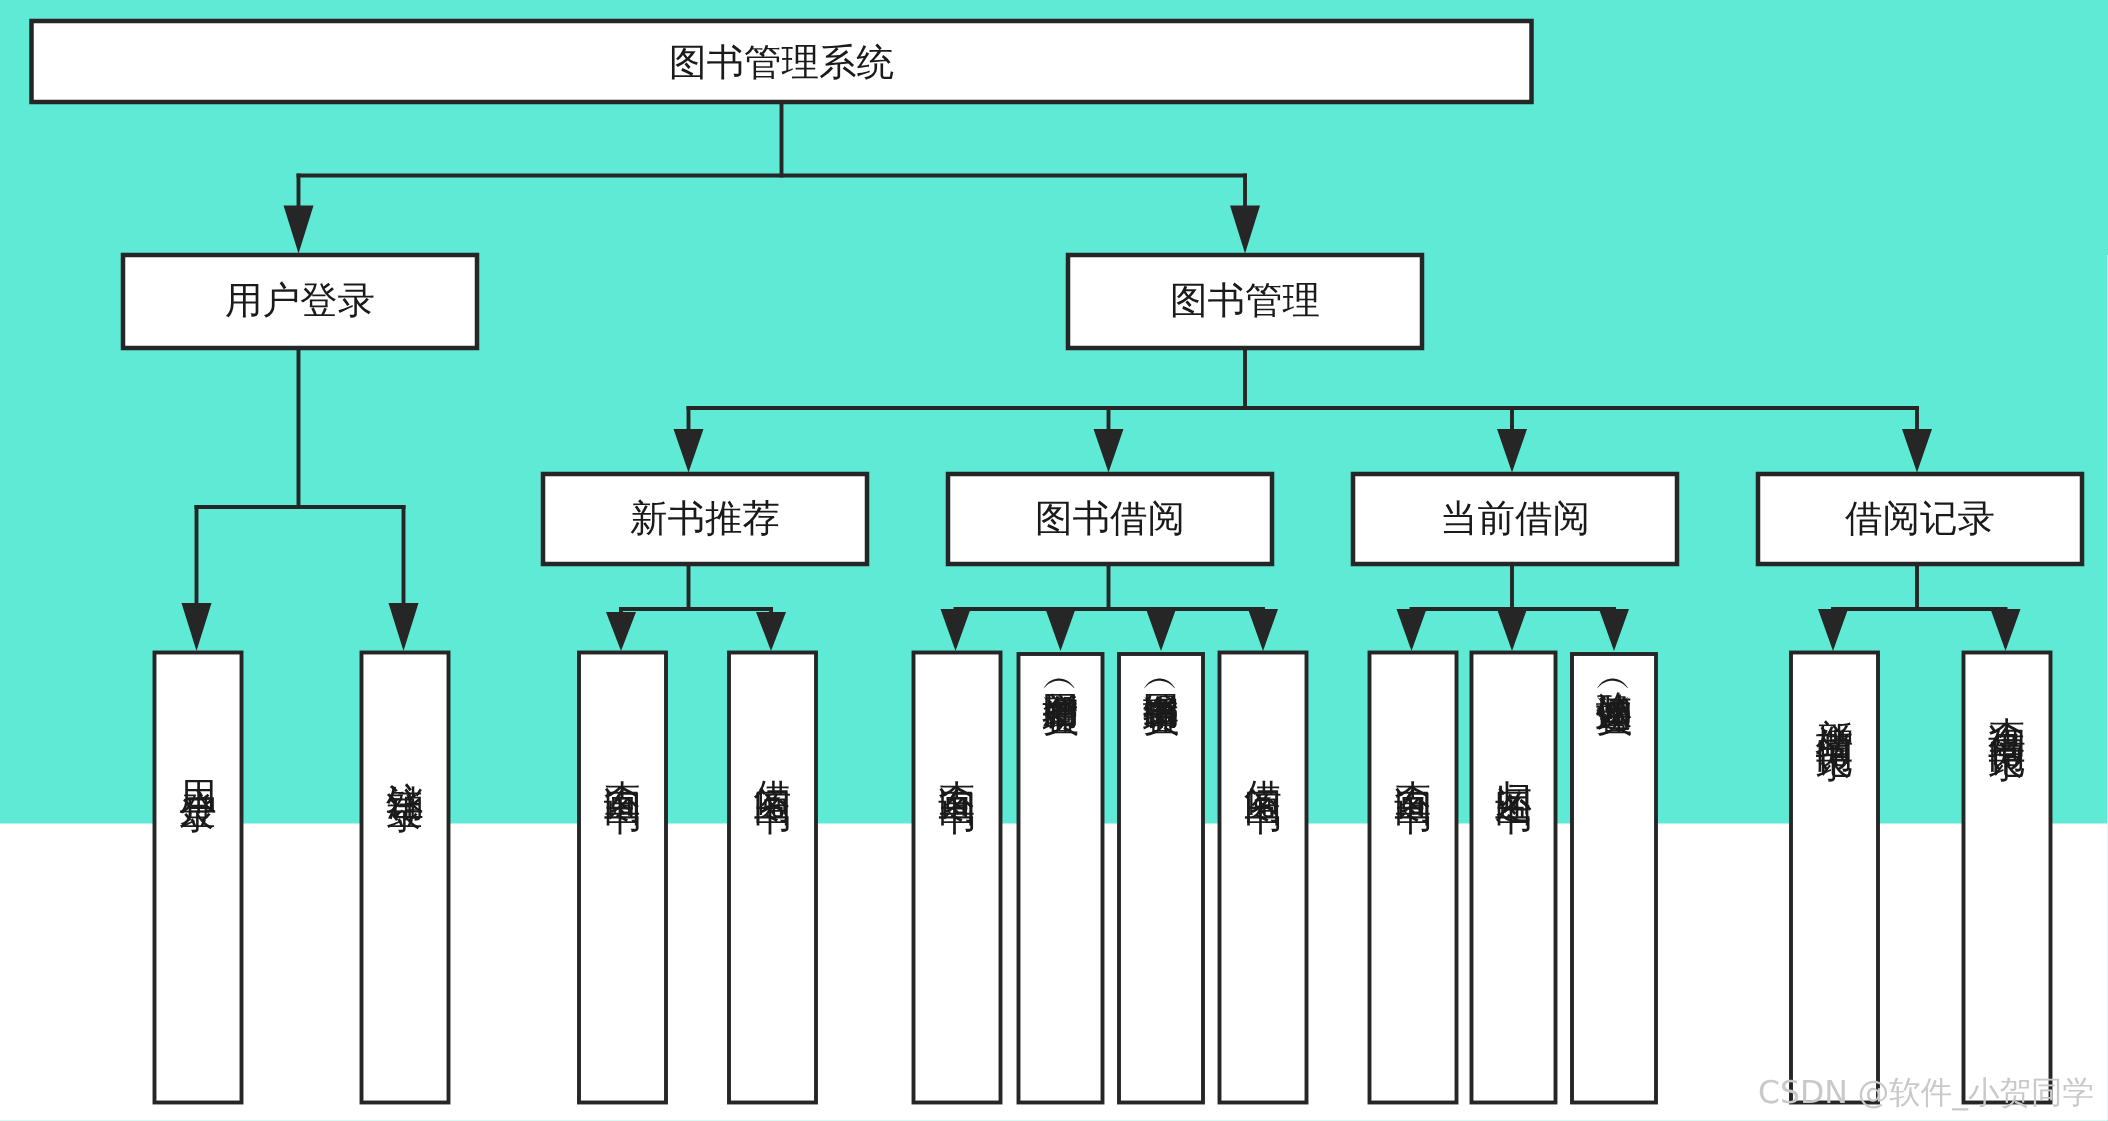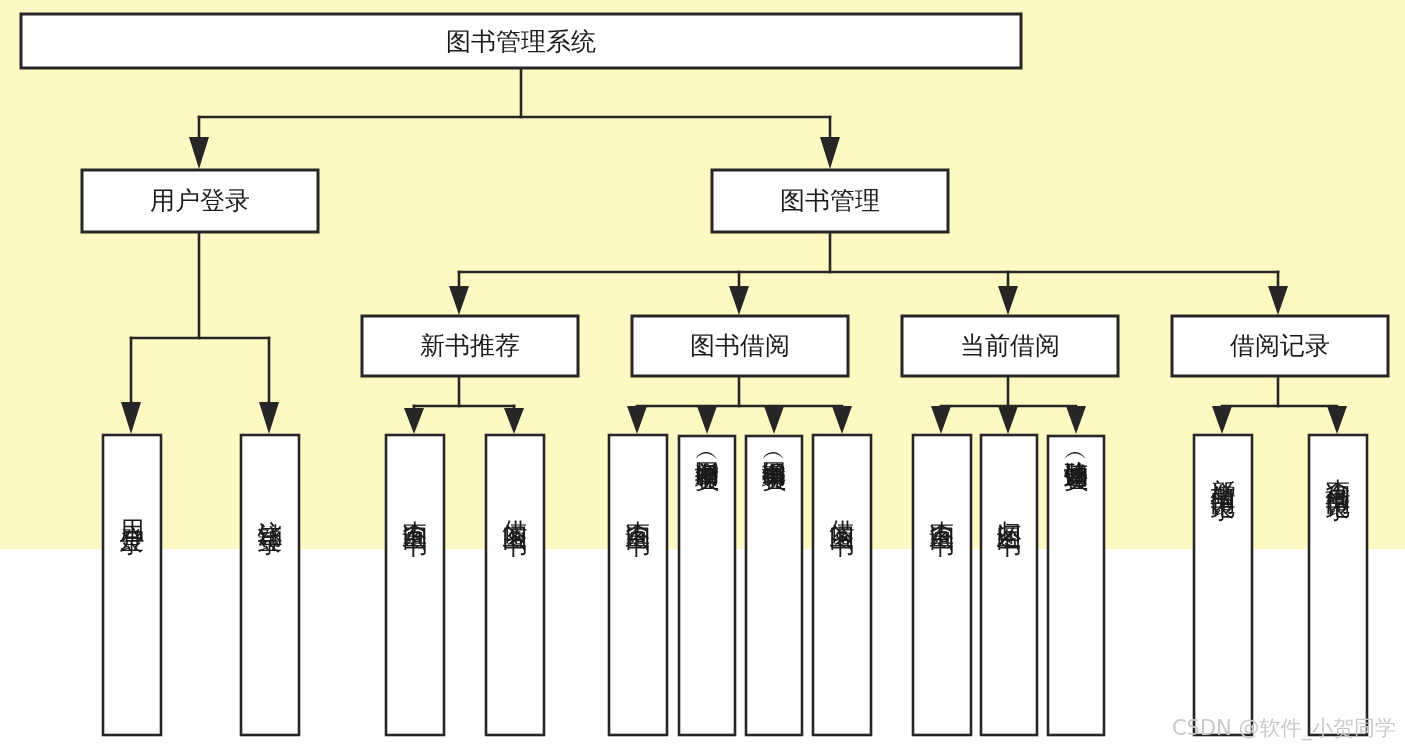--- a/index.html
+++ b/index.html
@@ -10,21 +10,21 @@
   body {
     width: 1405px;
     height: 747px;
     font-family: "DejaVu Sans", "Liberation Sans", sans-serif;
     overflow: hidden;
   }
   #diagram-root {
     position: relative;
     width: 1405px;
     height: 549px;
-    background: #fef9c3;
+    background: #5eead4;
   }
   svg#tree-svg {
     position: absolute;
     left: 0;
     top: 0;
     width: 1405px;
     height: 747px;
     display: block;
   }
   .node-box {

